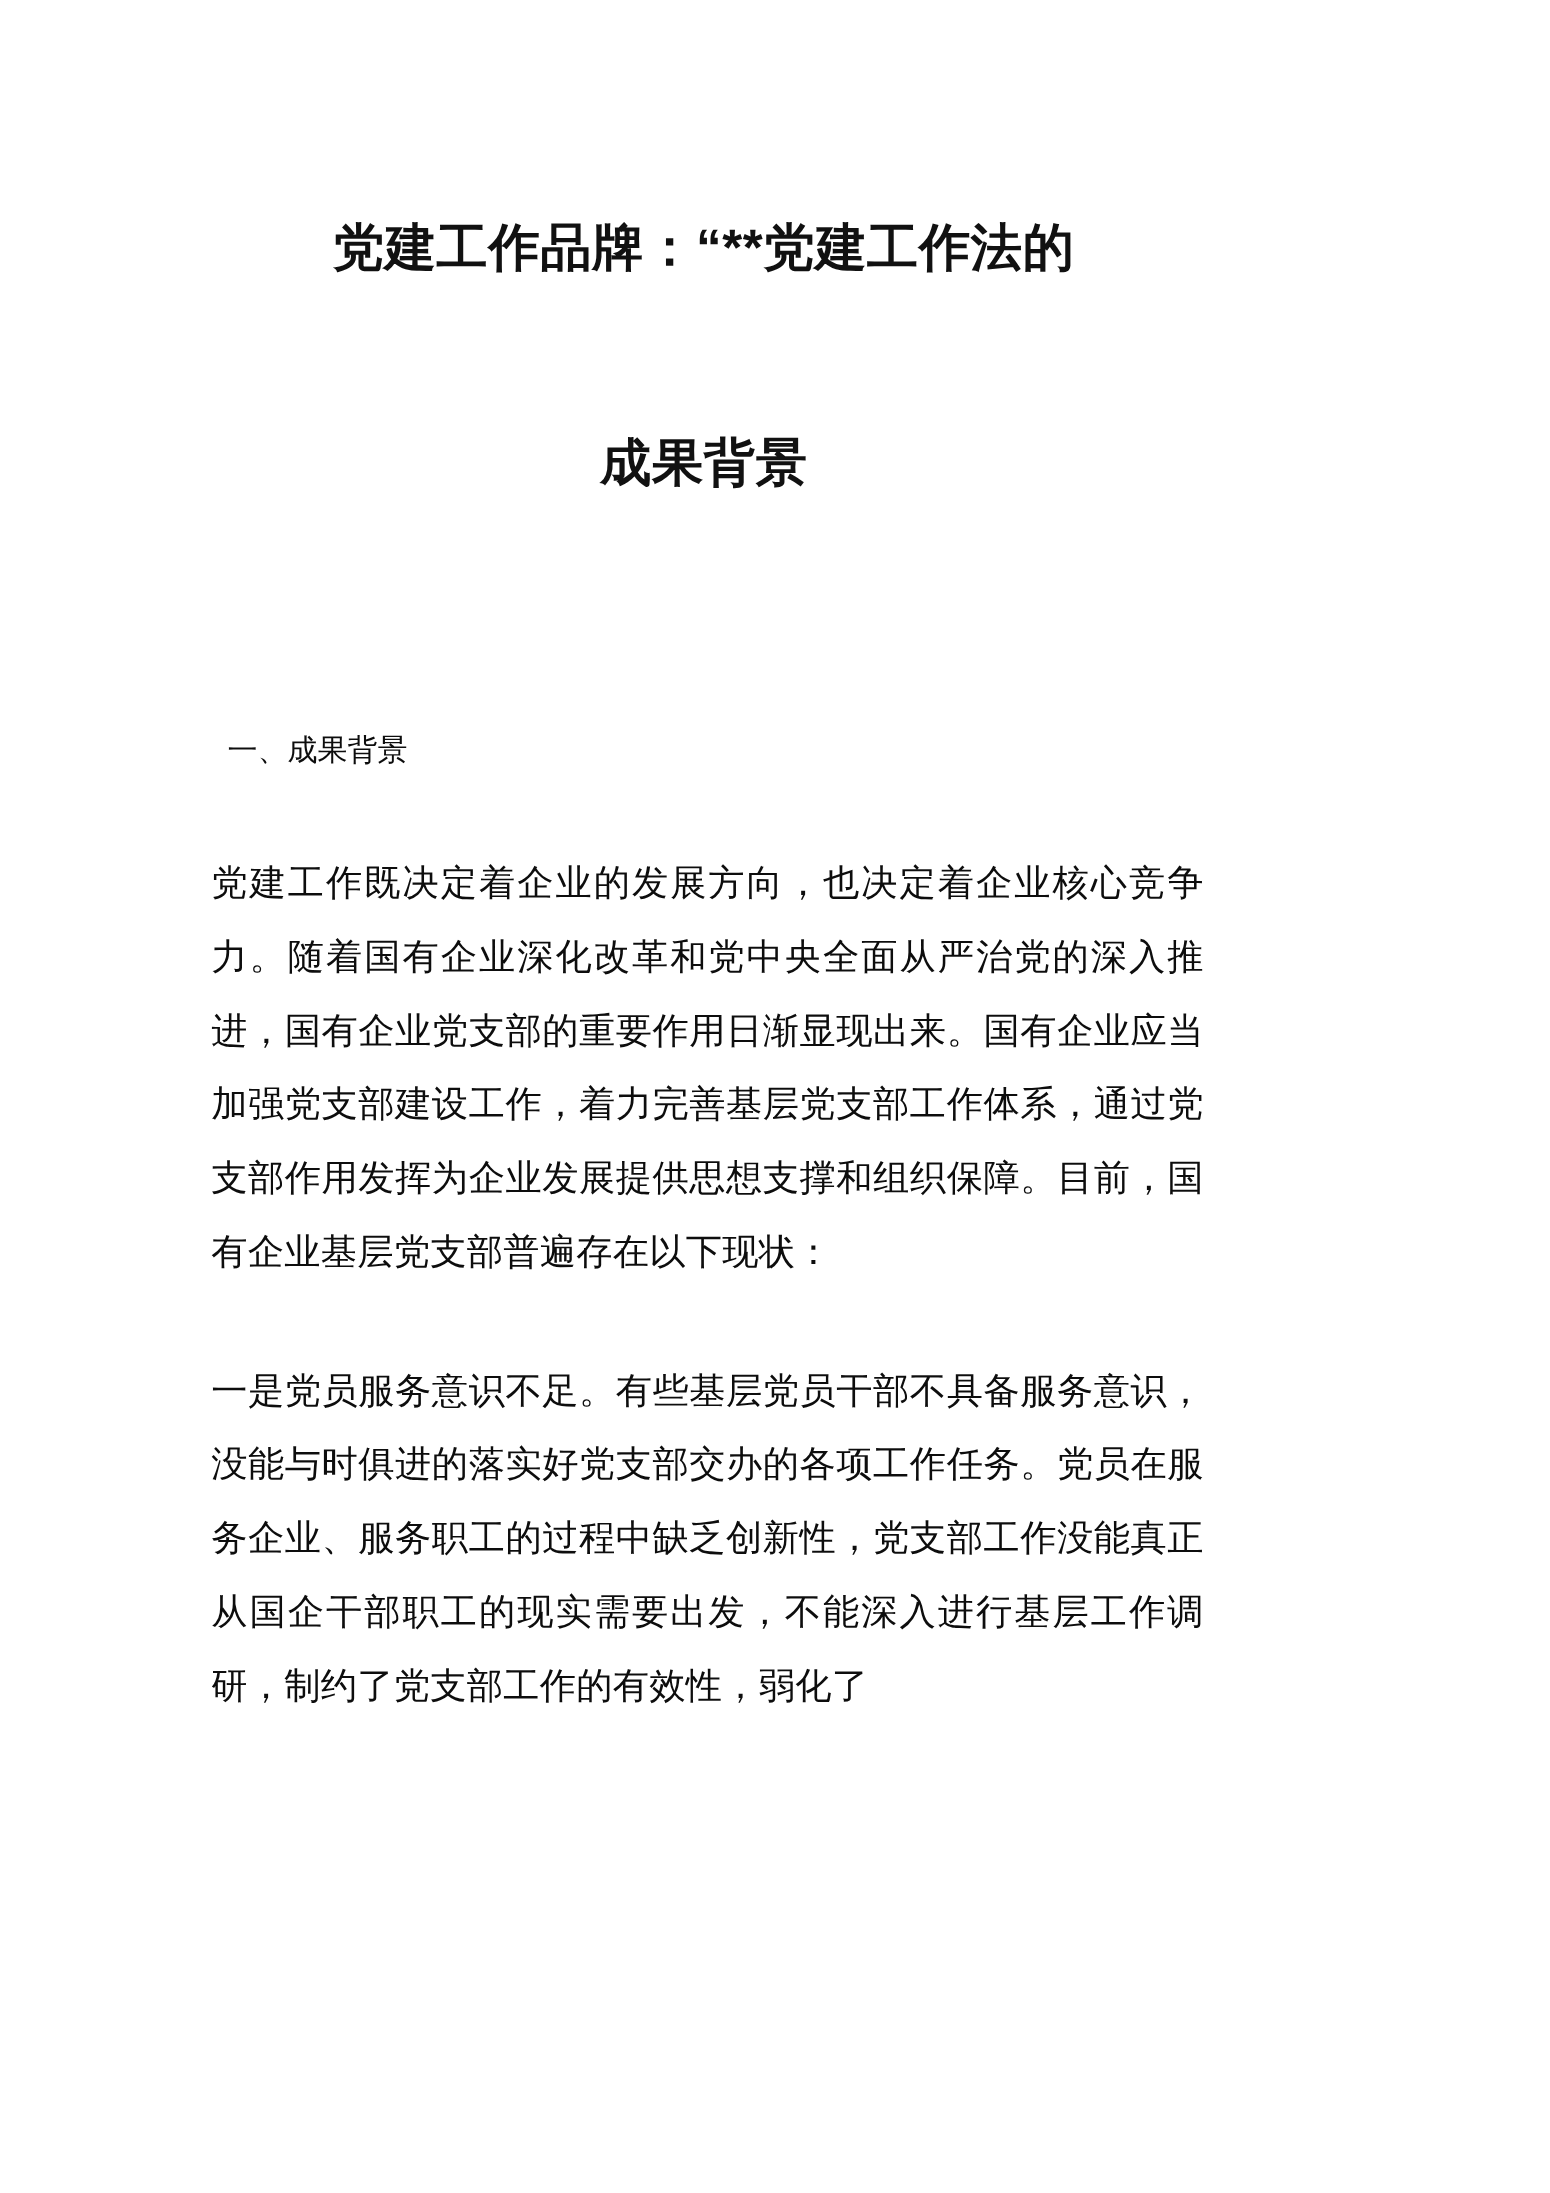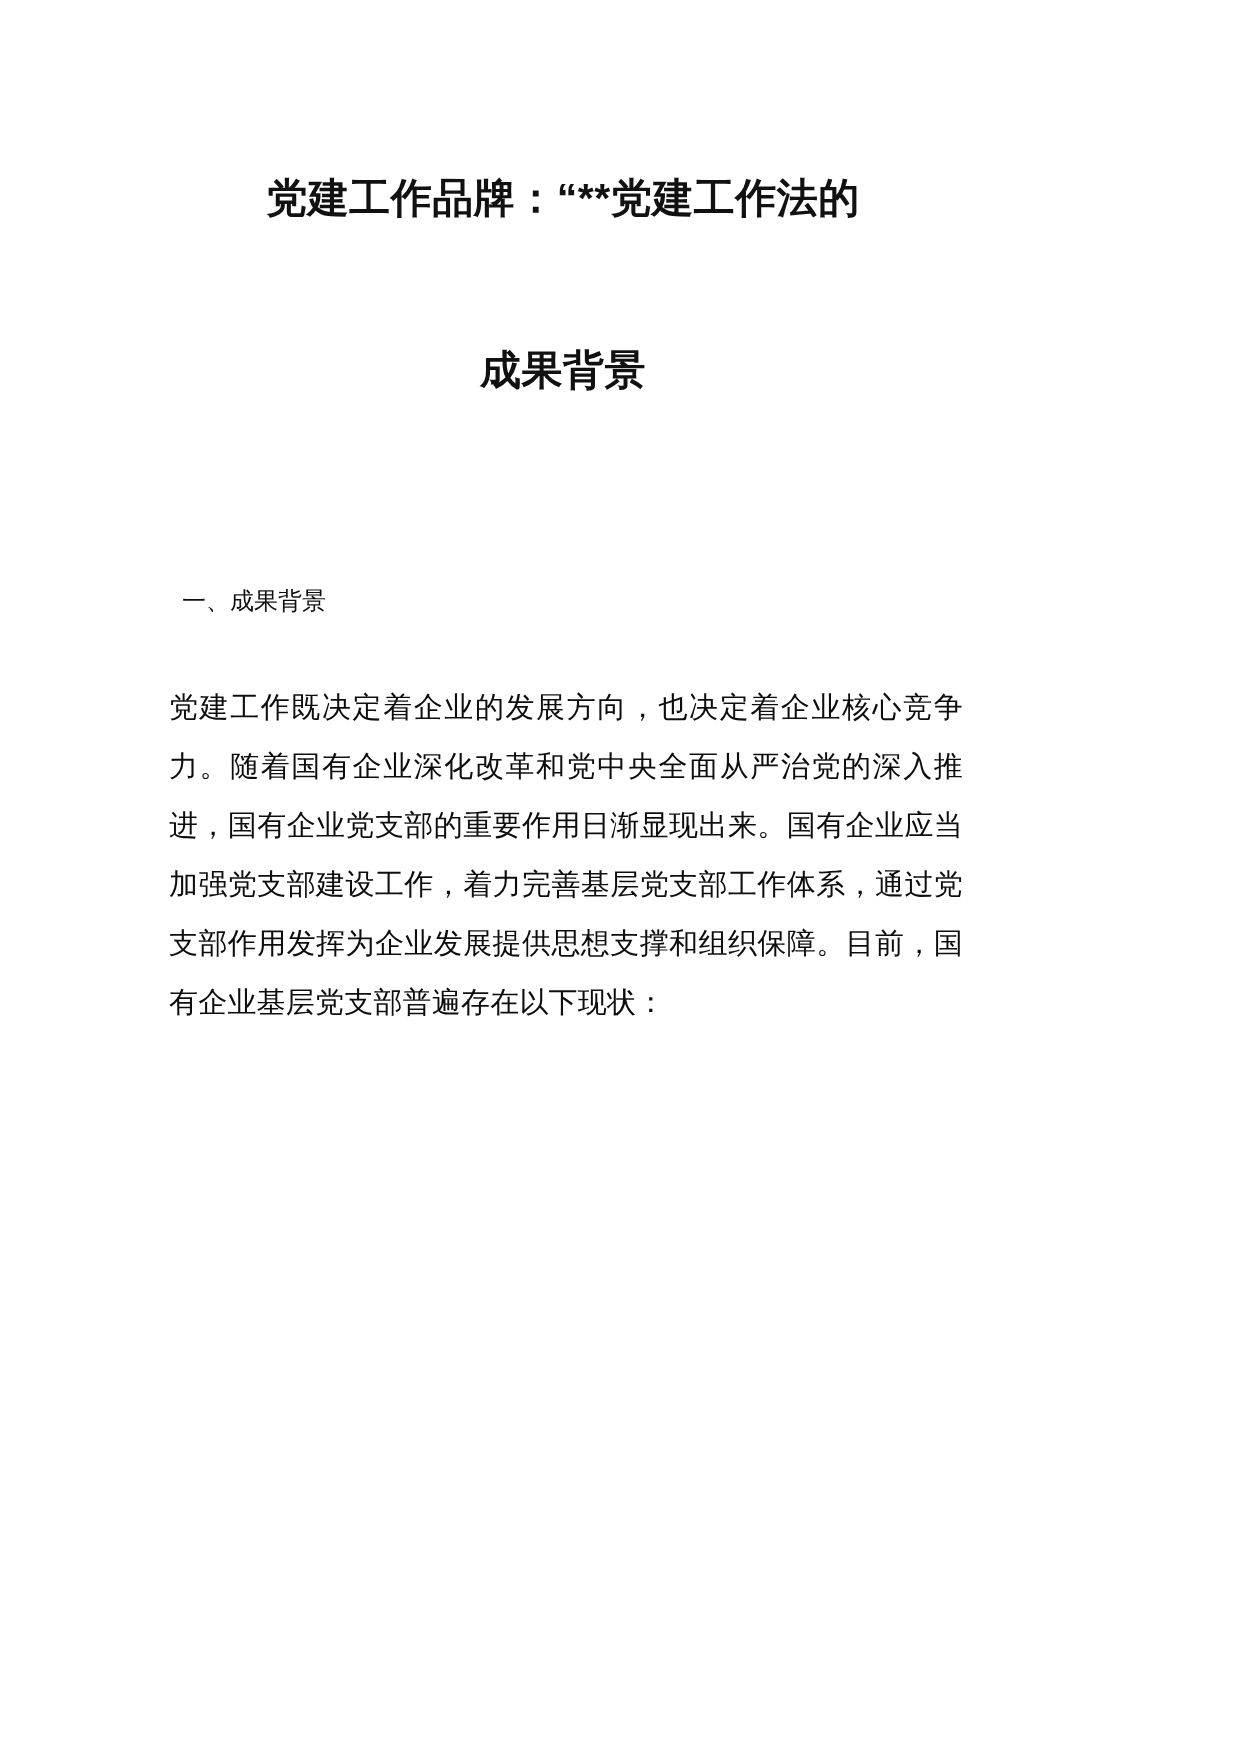--- a/index.html
+++ b/index.html
@@ -95,16 +95,17 @@
   <div class="content">
 
     <h1 class="doc-title title-line-1">党建工作品牌：“**党建工作法的</h1>
 
     <h1 class="doc-title title-line-2">成果背景</h1>
 
     <h2 class="section-heading">一、成果背景</h2>
 
     <div class="body-block">
       <p class="para">党建工作既决定着企业的发展方向，也决定着企业核心竞争力。随着国有企业深化改革和党中央全面从严治党的深入推进，国有企业党支部的重要作用日渐显现出来。国有企业应当加强党支部建设工作，着力完善基层党支部工作体系，通过党支部作用发挥为企业发展提供思想支撑和组织保障。目前，国有企业基层党支部普遍存在以下现状：</p>
+      <p class="para">一是党员服务意识不足。有些基层党员干部不具备服务意识，没能与时俱进的落实好党支部交办的各项工作任务。党员在服务企业、服务职工的过程中缺乏创新性，党支部工作没能真正从国企干部职工的现实需要出发，不能深入进行基层工作调研，制约了党支部工作的有效性，弱化了</p>
     </div>
 
   </div>
 </div>
 
 </body></html>

